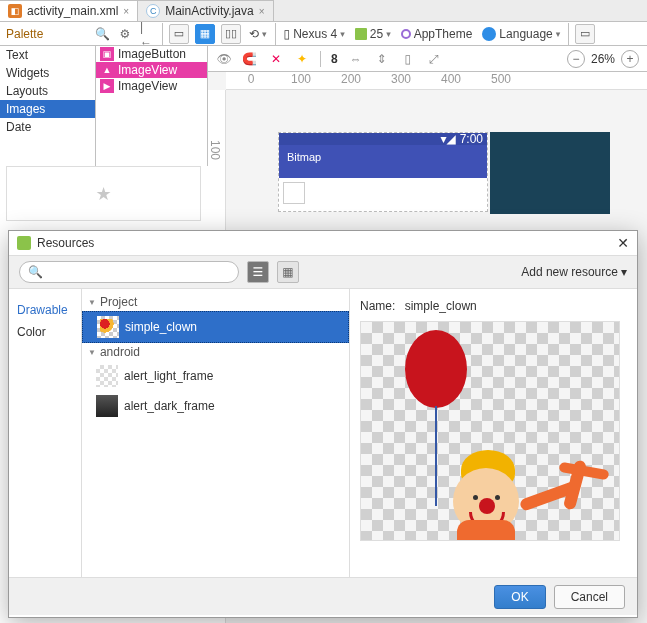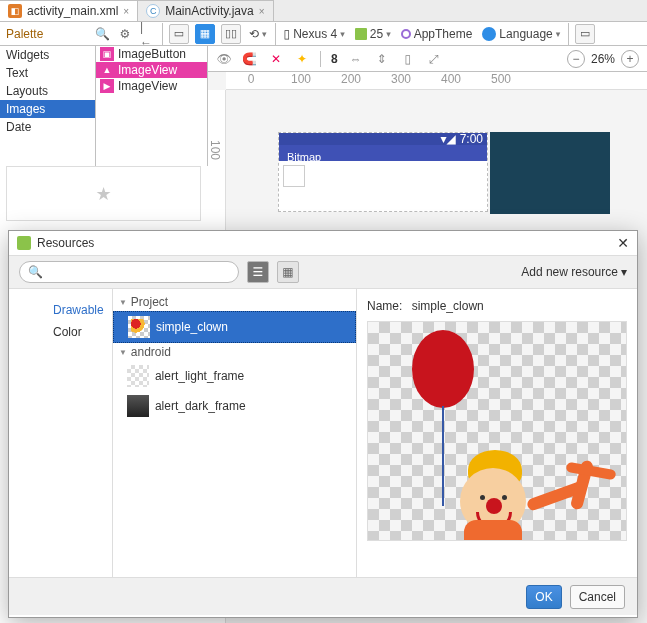--- a/index.html
+++ b/index.html
@@ -45,40 +45,40 @@
 .zoom-btn { width: 18px; height: 18px; border: 1px solid #aaa; border-radius: 50%; display: flex; align-items: center; justify-content: center; color: #666; }
 
 
 .canvas { position: absolute; top: 72px; left: 208px; right: 0; bottom: 0; background: #f4f4f4; }
 .ruler-h { position: absolute; top: 0; left: 18px; right: 0; height: 18px; background: #fff; border-bottom: 1px solid #ddd; display: flex; font-size: 9px; color: #999; }
 .ruler-h span { width: 50px; text-align: center; }
 .ruler-v { position: absolute; top: 18px; left: 0; width: 18px; bottom: 0; background: #fff; border-right: 1px solid #ddd; writing-mode: vertical-lr; font-size: 9px; color: #999; padding-top: 50px; }
 .ruler-v span { display: block; }
 .device { position: absolute; top: 60px; left: 70px; width: 210px; height: 80px; border: 1px dashed #bbb; background: #fff; }
 .device-hdr { height: 12px; background: #3649a6; color: #fff; font-size: 8px; display: flex; justify-content: flex-end; align-items: center; padding: 0 4px; gap: 4px; }
-.device-bar { height: 16px; background: #3f51b5; color: #fff; padding: 6px 8px; font-size: 11px; font-weight: 500; }
+.device-bar { height: 33px; background: #3f51b5; color: #fff; padding: 6px 8px; font-size: 11px; font-weight: 500; }
 .device-body { height: 28px; padding: 4px; }
 .device-body .box { width: 22px; height: 22px; border: 1px solid #ccc; }
 .side-blue { position: absolute; top: 60px; left: 282px; width: 120px; height: 82px; background: #1a4257; }
 
 
 .thumb { position: absolute; top: 166px; left: 6px; width: 195px; height: 55px; border: 1px solid #ddd; background: #fff; display: flex; align-items: center; justify-content: center; }
 .star { color: #c8c8c8; font-size: 18px; }
 
 
 .dialog { position: absolute; top: 230px; left: 8px; width: 630px; height: 388px; background: #fff; border: 1px solid #999; box-shadow: 0 6px 24px rgba(0,0,0,0.3); }
 .dlg-title { height: 24px; display: flex; align-items: center; padding: 0 8px; gap: 6px; }
 .dlg-title .and { width: 14px; height: 14px; background: #8bc34a; border-radius: 2px; }
 .dlg-close { margin-left: auto; font-size: 14px; color: #333; }
 .dlg-tb { height: 34px; background: #f0f0f0; border-top: 1px solid #ddd; border-bottom: 1px solid #ddd; display: flex; align-items: center; padding: 0 10px; gap: 8px; }
 .search { flex: 0 0 220px; height: 22px; border: 1px solid #bbb; border-radius: 11px; padding: 0 8px; display: flex; align-items: center; color: #999; background: #fff; }
 .view-btn { width: 22px; height: 22px; border: 1px solid #bbb; background: #e4e4e4; border-radius: 2px; display: flex; align-items: center; justify-content: center; color: #666; }
 .view-btn.active { background: #777; color: #fff; }
 .addnew { margin-left: auto; display: flex; align-items: center; gap: 3px; color: #333; }
-.dlg-body { display: flex; height: 288px; margin-left: 36px; }
+.dlg-body { display: flex; height: 288px; }
 .side { width: 72px; padding: 10px 8px; }
 .side div { padding: 4px 0; color: #333; }
 .side .sel { color: #2e6fc9; }
 .side-vr { width: 1px; background: #ddd; }
 .tree { width: 268px; border-right: 1px solid #ddd; overflow: auto; padding-top: 4px; }
 .grp { display: flex; align-items: center; gap: 4px; padding: 2px 6px; color: #555; }
 .tw { font-size: 8px; color: #888; }
 .res { display: flex; align-items: center; gap: 6px; padding: 4px 6px 4px 14px; }
 .res.sel { background: #2e6fc9; color: #fff; border: 1px dotted #0a3a7a; }
 .res-ico { width: 22px; height: 22px; flex-shrink: 0; }
@@ -98,21 +98,21 @@
 .clown-mouth { position: absolute; bottom: 10px; left: 108px; width: 36px; height: 18px; border: 3px solid #c8141d; border-top: none; border-radius: 0 0 20px 20px; }
 .eye { position: absolute; width: 5px; height: 5px; background: #333; border-radius: 50%; bottom: 40px; }
 .eye.l { left: 112px; } .eye.r { left: 134px; }
 .clown-body { position: absolute; bottom: -10px; left: 96px; width: 58px; height: 30px; background: #ef6a2f; border-radius: 12px 12px 0 0; }
 .arm { position: absolute; bottom: 30px; right: 10px; width: 90px; height: 50px; }
 .arm span { position: absolute; background: #ef6a2f; border-radius: 6px; }
 .arm .a1 { width: 60px; height: 12px; bottom: 8px; left: 0; transform: rotate(-20deg); }
 .arm .a2 { width: 12px; height: 50px; right: 28px; top: 0; transform: rotate(15deg); }
 .arm .a3 { width: 50px; height: 10px; right: 0; top: 6px; transform: rotate(10deg); }
 .dlg-ft { height: 38px; background: #f0f0f0; border-top: 1px solid #ddd; display: flex; align-items: center; justify-content: flex-end; gap: 8px; padding: 0 12px; }
-.btn { height: 24px; padding: 0 8px; border: 1px solid #aaa; border-radius: 3px; background: #fafafa; display: flex; align-items: center; }
+.btn { height: 24px; padding: 0 16px; border: 1px solid #aaa; border-radius: 3px; background: #fafafa; display: flex; align-items: center; }
 .btn.primary { background: linear-gradient(#4a90e2,#337ecc); color: #fff; border-color: #2d6db3; font-weight: 500; }
 </style>
 </head>
 <body>
 
 <div class="tabs">
   <div class="tab">
     <span class="tab-ico xml">◧</span>
     <span>activity_main.xml</span>
     <span class="tab-close">×</span>
@@ -179,22 +179,22 @@
     <span class="ico">⤢</span>
     <div class="zoom">
       <div class="zoom-btn">−</div>
       <span>26%</span>
       <div class="zoom-btn">+</div>
     </div>
   </div>
 </div>
 
 <div class="pal-cats">
+  <div class="cat">Text</div>
   <div class="cat">Widgets</div>
-  <div class="cat">Text</div>
   <div class="cat">Layouts</div>
   <div class="cat sel">Images</div>
   <div class="cat">Date</div>
 </div>
 
 <div class="pal-items">
   <div class="pi">
       <span class="pi-ico">▣</span>
       <span>ImageButton</span>
     </div>

